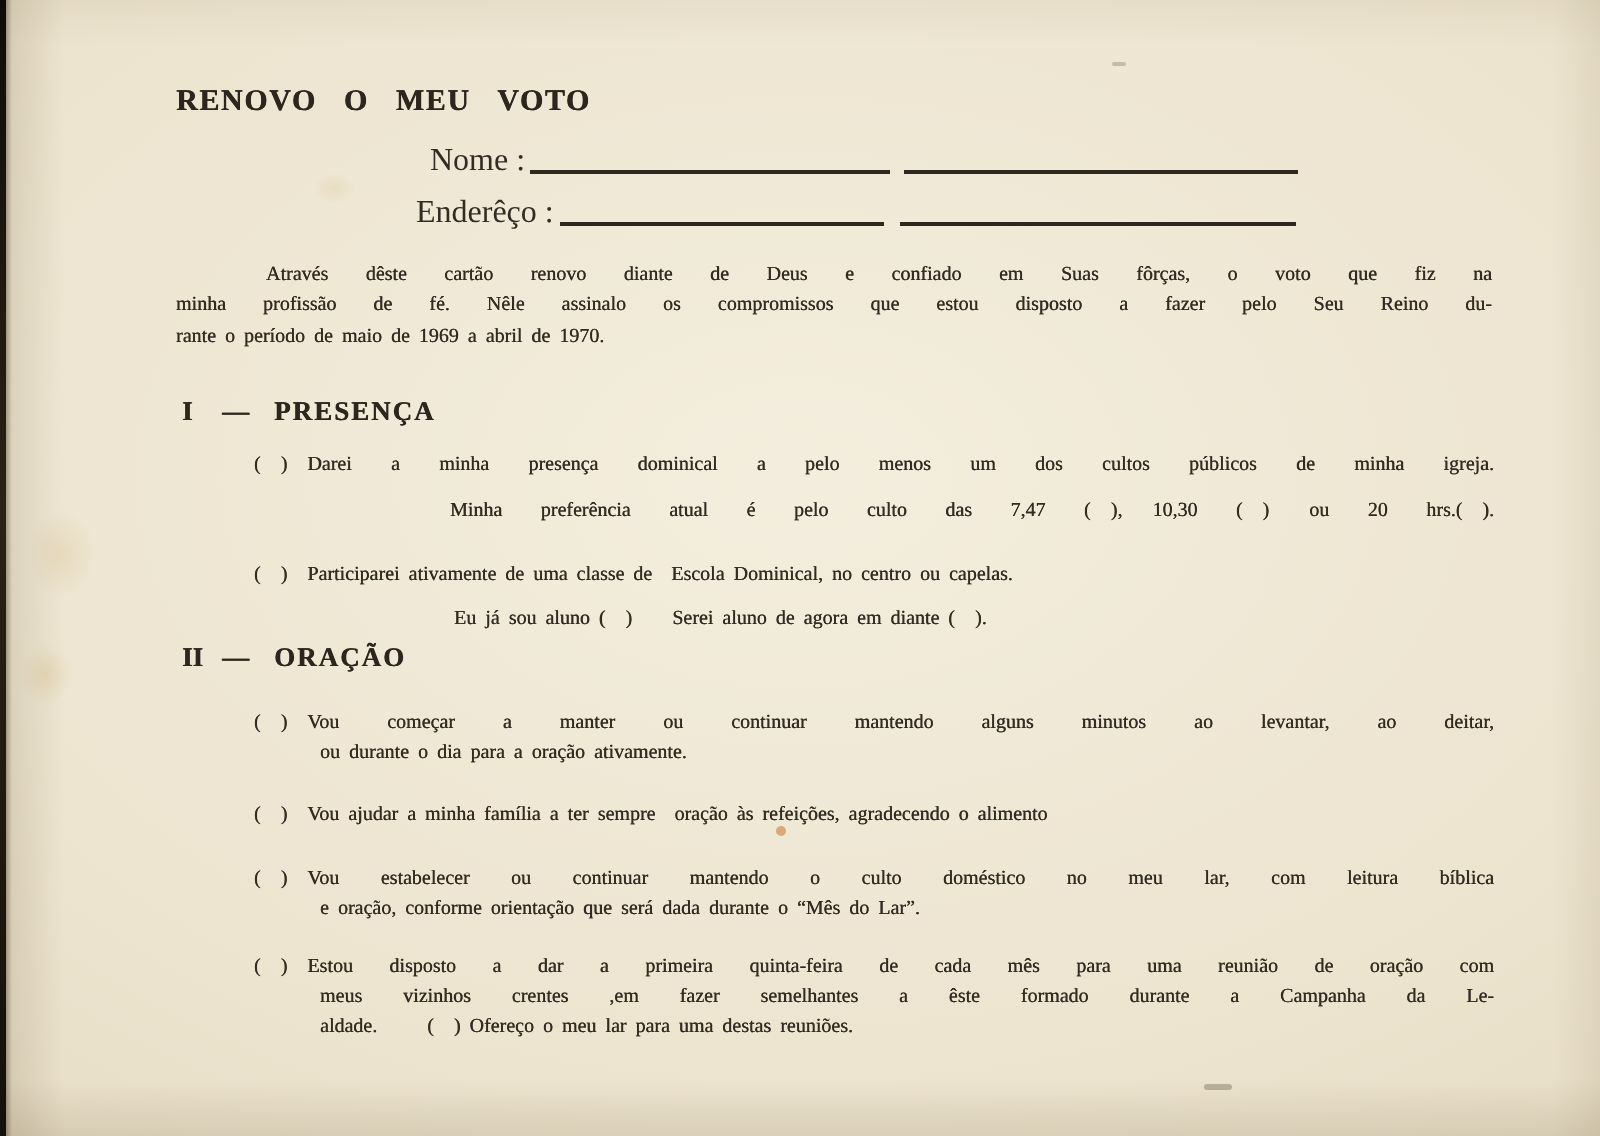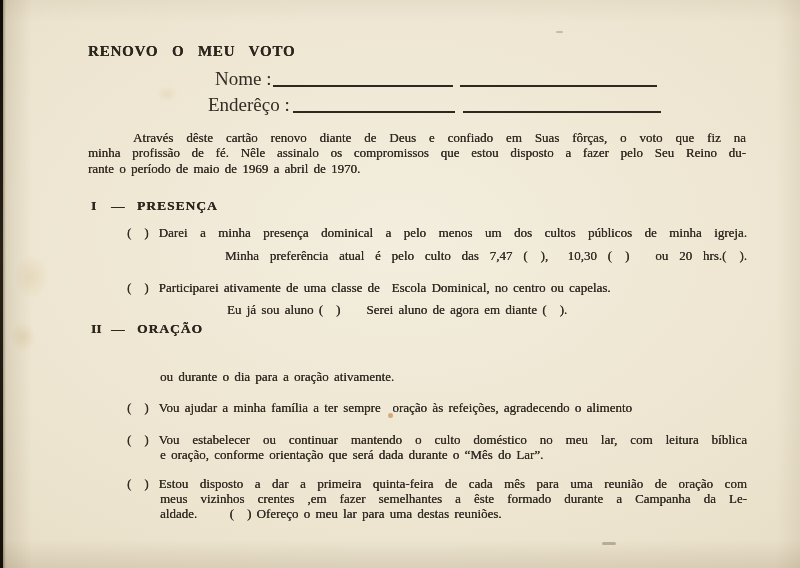--- a/index.html
+++ b/index.html
@@ -27,38 +27,38 @@
   .speck1{left:388px;top:413px;width:5px;height:5px;background:rgba(198,118,42,0.55);}
   .speck2{left:556px;top:31px;width:7px;height:2px;border-radius:2px;background:rgba(120,108,86,0.35);}
   .smudge{left:602px;top:542px;width:14px;height:3px;border-radius:2px;background:rgba(100,90,68,0.38);}
 
   .title{
     position:absolute;left:88px;top:43px;margin:0;
     font-size:15px;font-weight:bold;letter-spacing:0.8px;word-spacing:9px;
     color:#2d261e;text-shadow:0.2px 0 0 currentColor;white-space:nowrap;
   }
 
-  .field{position:absolute;display:flex;align-items:flex-end;font-size:19px;white-space:nowrap;}
+  .field{position:absolute;display:flex;align-items:flex-end;font-size:16px;white-space:nowrap;}
   .field-name{left:215px;top:72px;height:18px;}
   .field-address{left:208px;top:98px;height:18px;}
   .rule{display:inline-block;height:0;border-bottom:2px solid #2f2820;margin-bottom:3px;}
   .field-name .r1{width:180px;margin-left:2px;}
   .field-name .r2{width:197px;margin-left:7px;}
   .field-address .r1{width:162px;margin-left:3px;}
   .field-address .r2{width:198px;margin-left:8px;}
 
   .heading{position:absolute;display:flex;font-size:13.5px;font-weight:bold;color:#2d261e;
     text-shadow:0.2px 0 0 currentColor;white-space:nowrap;}
   .h-num{display:inline-block;width:20px;}
   .h-dash{display:inline-block;width:26px;}
   .h-title{letter-spacing:1px;}
   .heading-1{left:91px;top:198px;}
   .heading-2{left:91px;top:321px;}
 
-  .ln{position:absolute;font-size:13px;line-height:15.5px;word-spacing:2px;
+  .ln{position:absolute;font-size:10px;line-height:15.5px;word-spacing:2px;
     text-shadow:0.15px 0 0 currentColor;}
   .nw{white-space:nowrap;}
   .j{text-align:justify;text-align-last:justify;}
   .cb{margin-right:10px;}
 
   .p-i1{left:133px;top:130px;width:613px;}
   .p-i2{left:88px;top:145px;width:658px;}
   .p-i3{left:88px;top:161px;}
 
   .p-s1i1l1{left:127px;top:225px;width:620px;}
@@ -121,20 +121,23 @@
     <span class="cb">(  )</span><span>Participarei ativamente de uma classe de  Escola Dominical, no centro ou capelas.</span>
   </div>
   <div class="ln nw p-s1i2l2">Eu já sou aluno (  )  Serei aluno de agora em diante (  ).</div>
 
   <div class="heading heading-2">
     <span class="h-num">II</span>
     <span class="h-dash">—</span>
     <span class="h-title">ORAÇÃO</span>
   </div>
 
+  <div class="ln j p-s2i1l1">
+    <span class="cb">(  )</span><span>Vou começar a manter ou continuar mantendo alguns minutos ao levantar, ao deitar,</span>
+  </div>
   <div class="ln nw p-s2i1l2">ou durante o dia para a oração ativamente.</div>
 
   <div class="ln p-s2i2l1">
     <span class="cb">(  )</span><span>Vou ajudar a minha família a ter sempre  oração às refeições, agradecendo o alimento</span>
   </div>
 
   <div class="ln j p-s2i3l1">
     <span class="cb">(  )</span><span>Vou estabelecer ou continuar mantendo o culto doméstico no meu lar, com leitura bíblica</span>
   </div>
   <div class="ln nw p-s2i3l2">e oração, conforme orientação que será dada durante o “Mês do Lar”.</div>

